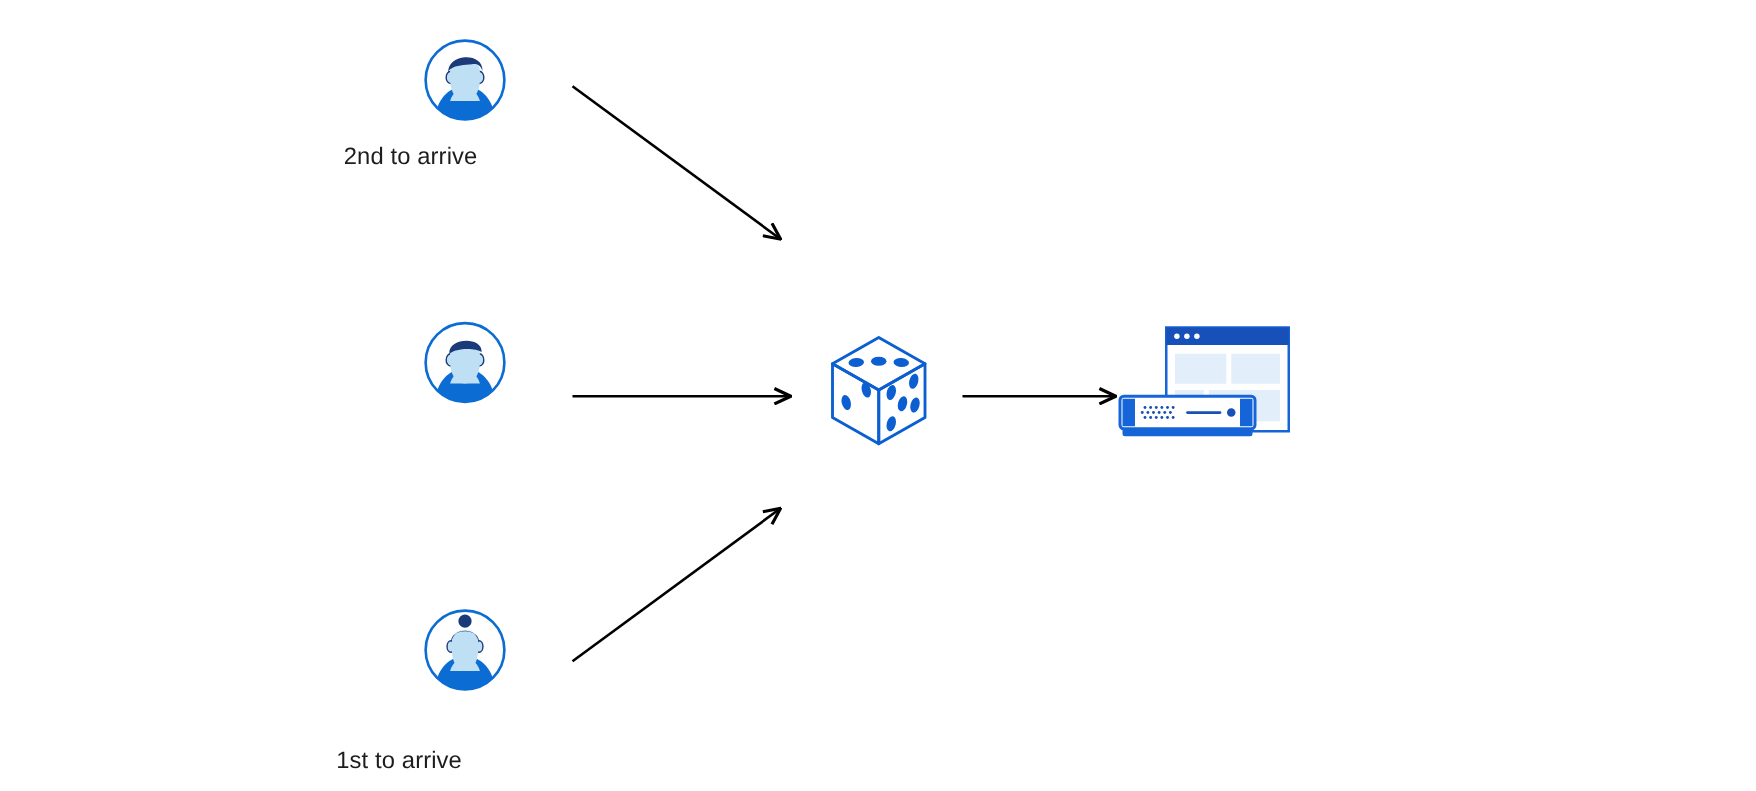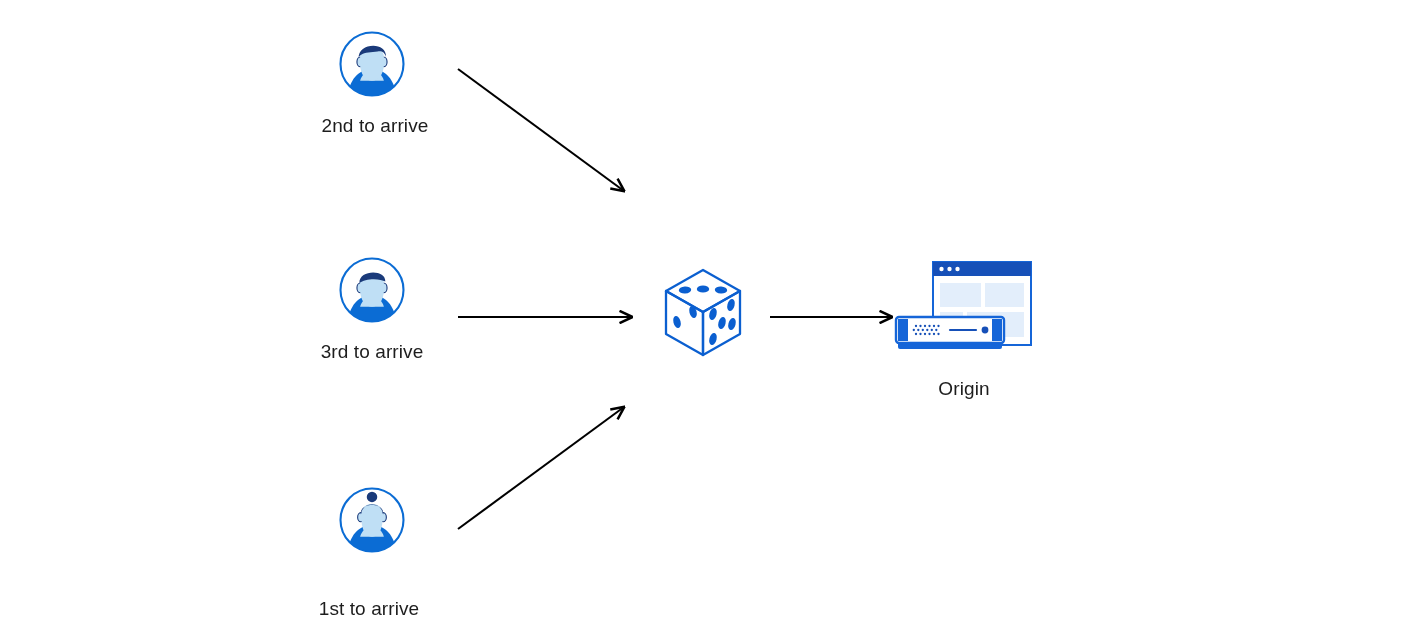--- a/index.html
+++ b/index.html
@@ -17,21 +17,21 @@
     height: 633px;
     background: #ffffff;
     overflow: hidden;
   }
   .node-label {
     position: absolute;
     font-size: 19px;
     color: #1d1d1d;
     letter-spacing: 0.1px;
     white-space: nowrap;
-    text-align: center;
+    text-align: left;
     font-family: "Liberation Sans", sans-serif;
   }
   #arrow-layer {
     position: absolute;
     left: 0;
     top: 0;
     width: 1405px;
     height: 633px;
     pointer-events: none;
   }
@@ -89,21 +89,20 @@
         <path d="M50 57 C 30 57 17 74 15 97 L 85 97 C 83 74 70 57 50 57 Z" fill="#0b6cd4"></path>
         <path d="M42 46 L58 46 L58 64 C58 68 42 68 42 64 Z" fill="#bfdff5"></path>
         <path d="M50 60 C 41 60 35 66 33 74 L 67 74 C 65 66 59 60 50 60 Z" fill="#bfdff5"></path>
         <ellipse cx="33.5" cy="47" rx="5" ry="7" fill="#bfdff5" stroke="#1a3a7a" stroke-width="1.6"></ellipse>
         <ellipse cx="66.5" cy="47" rx="5" ry="7" fill="#bfdff5" stroke="#1a3a7a" stroke-width="1.6"></ellipse>
         <path d="M33 40 C33 22 67 22 67 40 L67 50 C67 66 58 74 50 74 C42 74 33 66 33 50 Z" fill="#bfdff5"></path>
         <path d="M32 40 C 31 21 70 20 69 38 C 62 33 40 33 32 40 Z" fill="#1a3a7a"></path>
       </g>
     </svg>
   </div>
-  <div class="node-label" style="left:272px; top:341px; width:200px;">3rd to arrive</div>
 
   <div class="avatar-wrap" style="left:337px; top:485px; width:70px; height:70px;">
     <svg width="70" height="70" viewBox="0 0 100 100" xmlns="http://www.w3.org/2000/svg">
       <defs>
         <clipPath id="clipC">
             <circle cx="50" cy="50" r="45"></circle>
           </clipPath>
       </defs>
       <circle cx="50" cy="50" r="45" fill="#ffffff" stroke="#0b6cd4" stroke-width="3"></circle>
       <g clip-path="url(#clipC)">
@@ -190,15 +189,14 @@
           <circle cx="32" cy="79" r="1.15"></circle>
             <circle cx="36.5" cy="79" r="1.15"></circle>
           <circle cx="41" cy="79" r="1.15"></circle>
             <circle cx="45.5" cy="79" r="1.15"></circle>
         </g>
         <line x1="57" y1="75" x2="83" y2="75" stroke="#1650b8" stroke-width="2.2" stroke-linecap="round"></line>
         <circle cx="92" cy="75" r="3.4" fill="#1650b8"></circle>
       </g>
     </svg>
   </div>
-  <div class="node-label" style="left:864px; top:378px; width:200px;">Origin</div>
 
 </div>
 
 </body></html>

